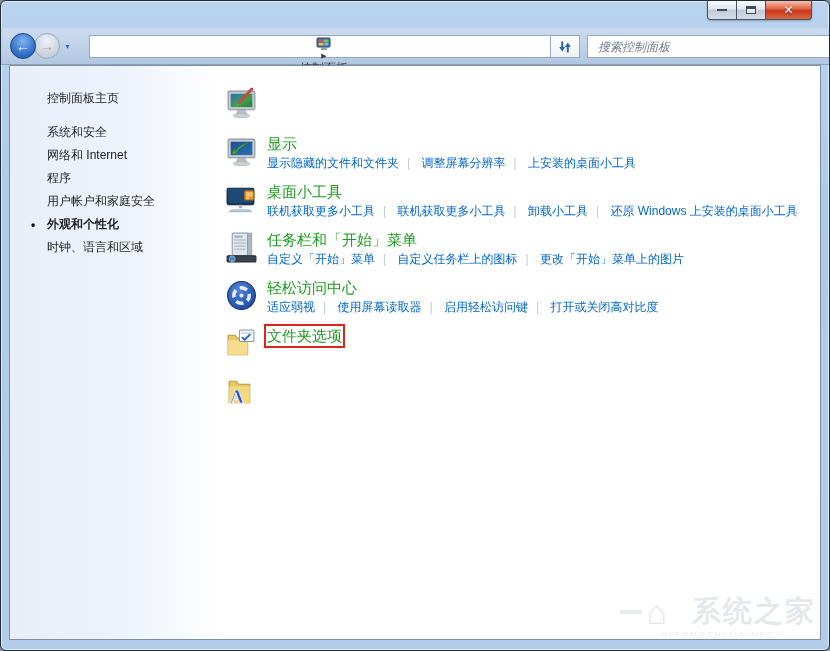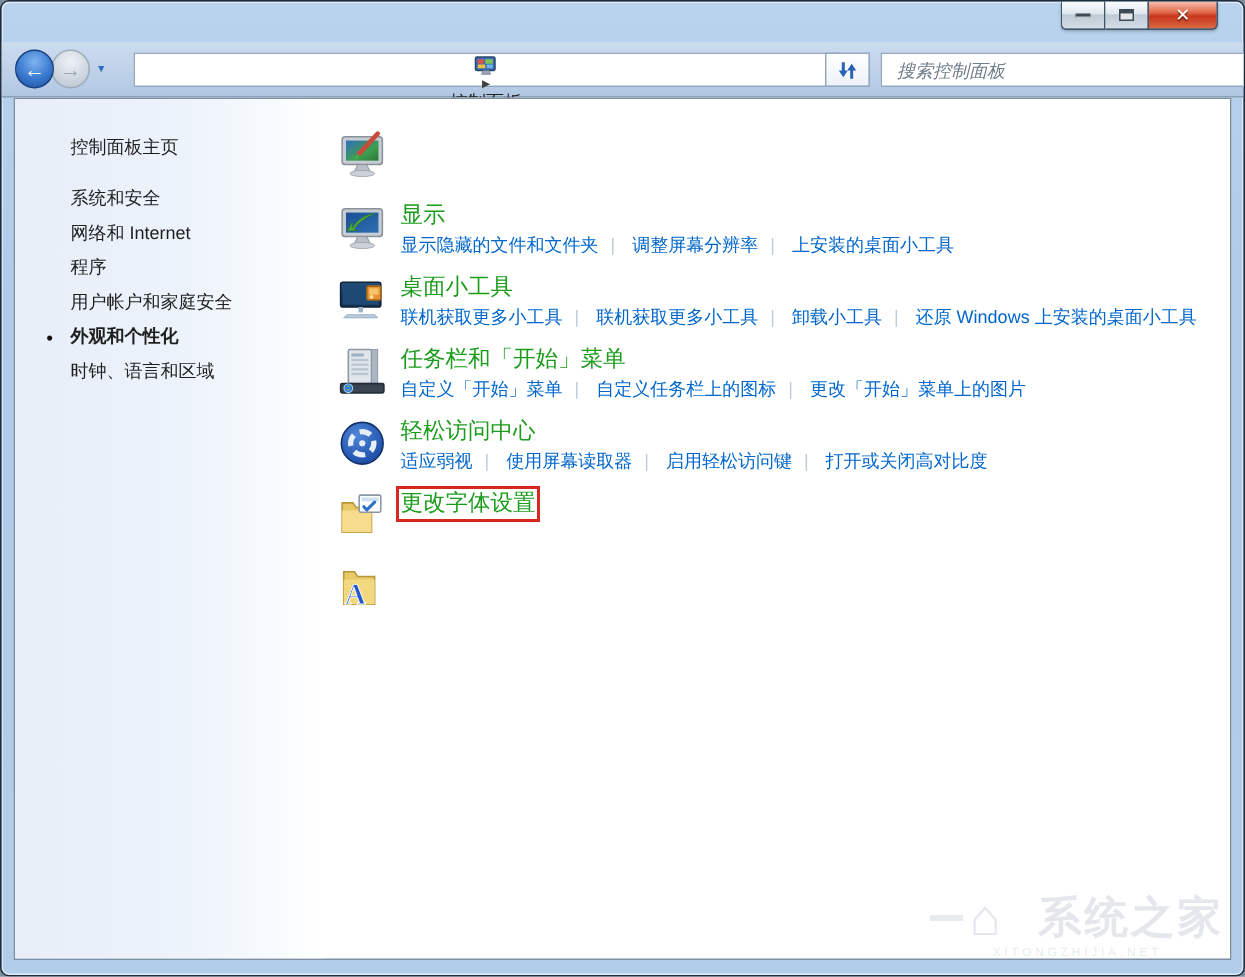--- a/index.html
+++ b/index.html
@@ -297,21 +297,21 @@
         <div class="sec-icon">
           <svg width="33" height="33" viewBox="0 0 32 32">
             <path d="M3 8 L3 27 L22 27 L22 11 L12 11 L10 8 Z" fill="#e9c965" stroke="#b6963a"></path>
             <path d="M3 13 L22 13 L22 27 L3 27 Z" fill="#f5dd8d"></path>
             <rect x="14" y="3" width="14" height="11" rx="1" fill="#fdfdfd" stroke="#8a96a2"></rect>
             <rect x="15.5" y="4.5" width="11" height="2.5" fill="#cfe0f2"></rect>
             <path d="M17 10.5 L19 12.5 L24 7.5" fill="none" stroke="#2d6fc4" stroke-width="2" stroke-linecap="round" stroke-linejoin="round"></path>
           </svg>
         </div>
         <div class="sec-body">
-          <a class="sec-title red-box">更改字体设置</a>
+          <a class="sec-title red-box">文件夹选项</a>
         </div>
       </div>
 
       <div class="section">
         <div class="sec-icon">
           <svg width="33" height="33" viewBox="0 0 32 32">
             <path d="M4 6 L4 27 L24 27 L24 9 L13 9 L11 6 Z" fill="#e9c965" stroke="#b6963a"></path>
             <path d="M4 11 L24 11 L24 27 L4 27 Z" fill="#f2d87f"></path>
             <text x="11.5" y="27" font-family="Liberation Serif, DejaVu Serif, serif" font-size="19" font-weight="bold" fill="#2458c8" stroke="#ffffff" stroke-width="0.6" text-anchor="middle">A</text>
           </svg>

